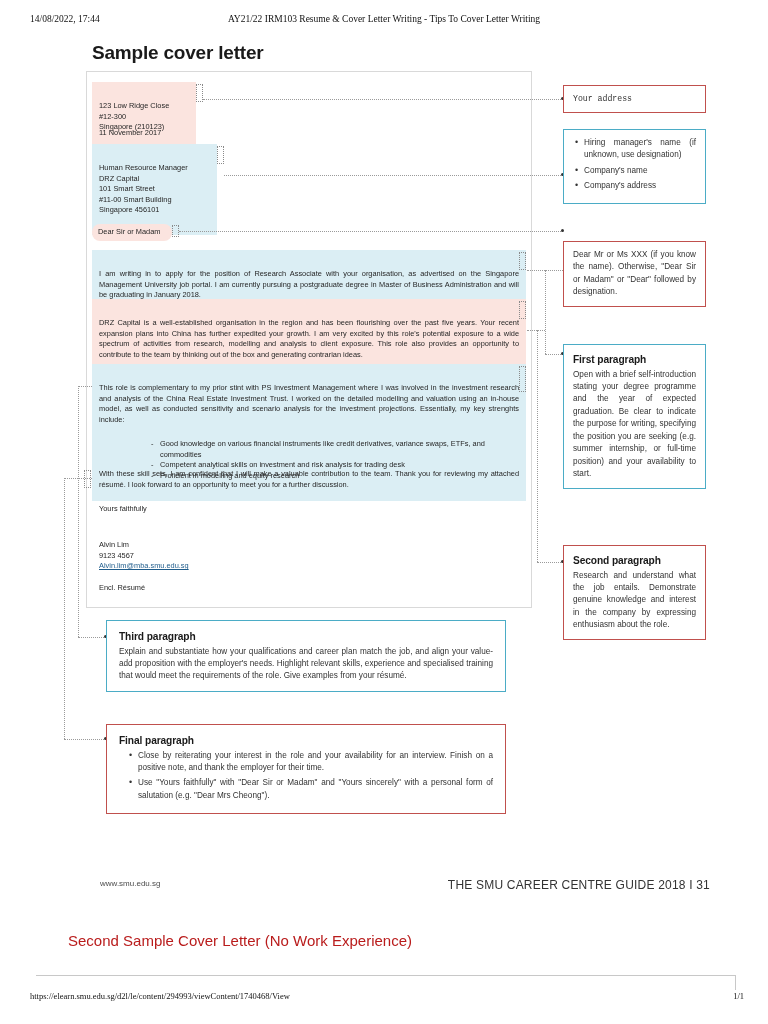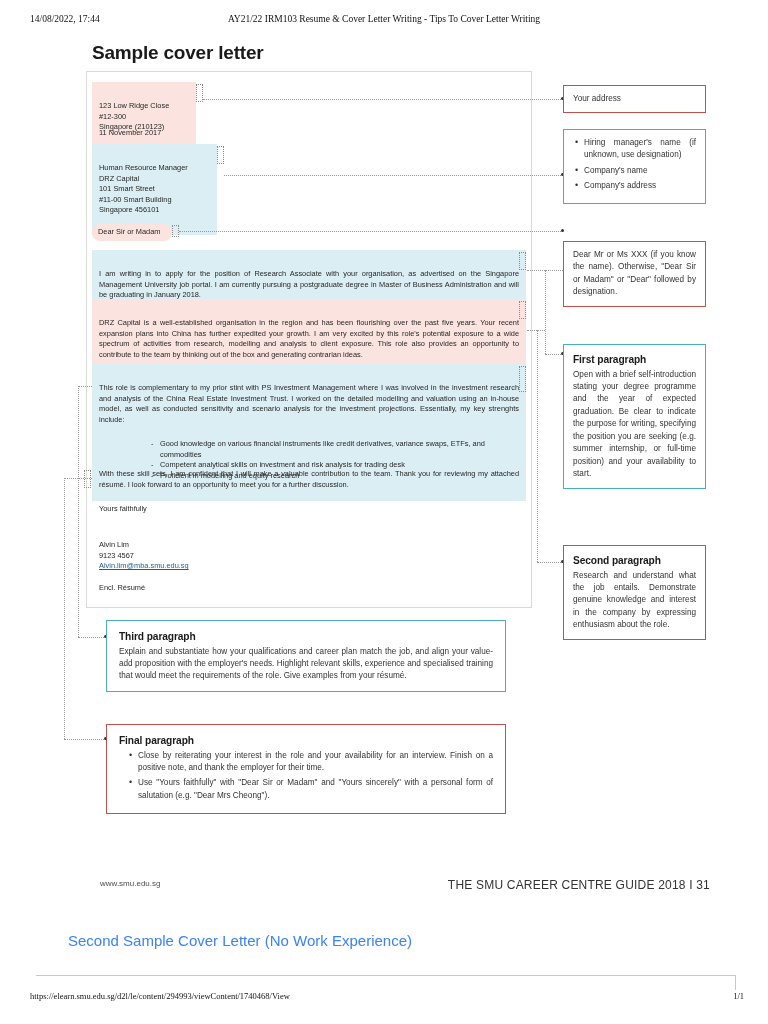--- a/index.html
+++ b/index.html
@@ -143,21 +143,21 @@
   .guide-ftr-left {
     position: absolute; left: 100px; top: 879px;
     font-size: 8px; color: #4d4d4d;
   }
   .guide-ftr-right {
     position: absolute; right: 58px; top: 878px;
     font-size: 12px; color: #333; letter-spacing: 0.2px;
   }
   .next-heading {
     position: absolute; left: 68px; top: 932px;
-    font-size: 15px; color: #3b82f6; font-weight: normal;
+    font-size: 15px; color: #b91c1c; font-weight: normal;
   }
 </style>
 </head>
 <body>
 
 <div id="page">
 
   <div class="print-hdr">
     <span class="hdr-date">14/08/2022, 17:44</span>
     <span class="hdr-title">AY21/22 IRM103 Resume &amp; Cover Letter Writing - Tips To Cover Letter Writing</span>
@@ -240,21 +240,21 @@
   <div class="conn-v" style="left:78px; top:386px; height:251px;"></div>
   <div class="conn" style="left:78px; top:637px; width:28px;"></div>
   <div class="dot" style="left:104px; top:635px;"></div>
 
   <div class="conn" style="left:64px; top:478px; width:28px;"></div>
   <div class="conn-v" style="left:64px; top:478px; height:261px;"></div>
   <div class="conn" style="left:64px; top:739px; width:42px;"></div>
   <div class="dot" style="left:104px; top:737px;"></div>
 
   <div class="callout red" style="left:563px; top:85px; width:143px; height:28px; display:flex; align-items:center;">
-    <span class="cb" style="text-align:center;">Your address</span>
+    <span class="cb" style="text-align:center;font-family:Liberation Mono, monospace;">Your address</span>
   </div>
 
   <div class="callout blue" style="left:563px; top:129px; width:143px;">
     <ul>
       <li>Hiring manager's name (if unknown, use designation)</li>
       <li>Company's name</li>
       <li>Company's address</li>
     </ul>
   </div>
 

